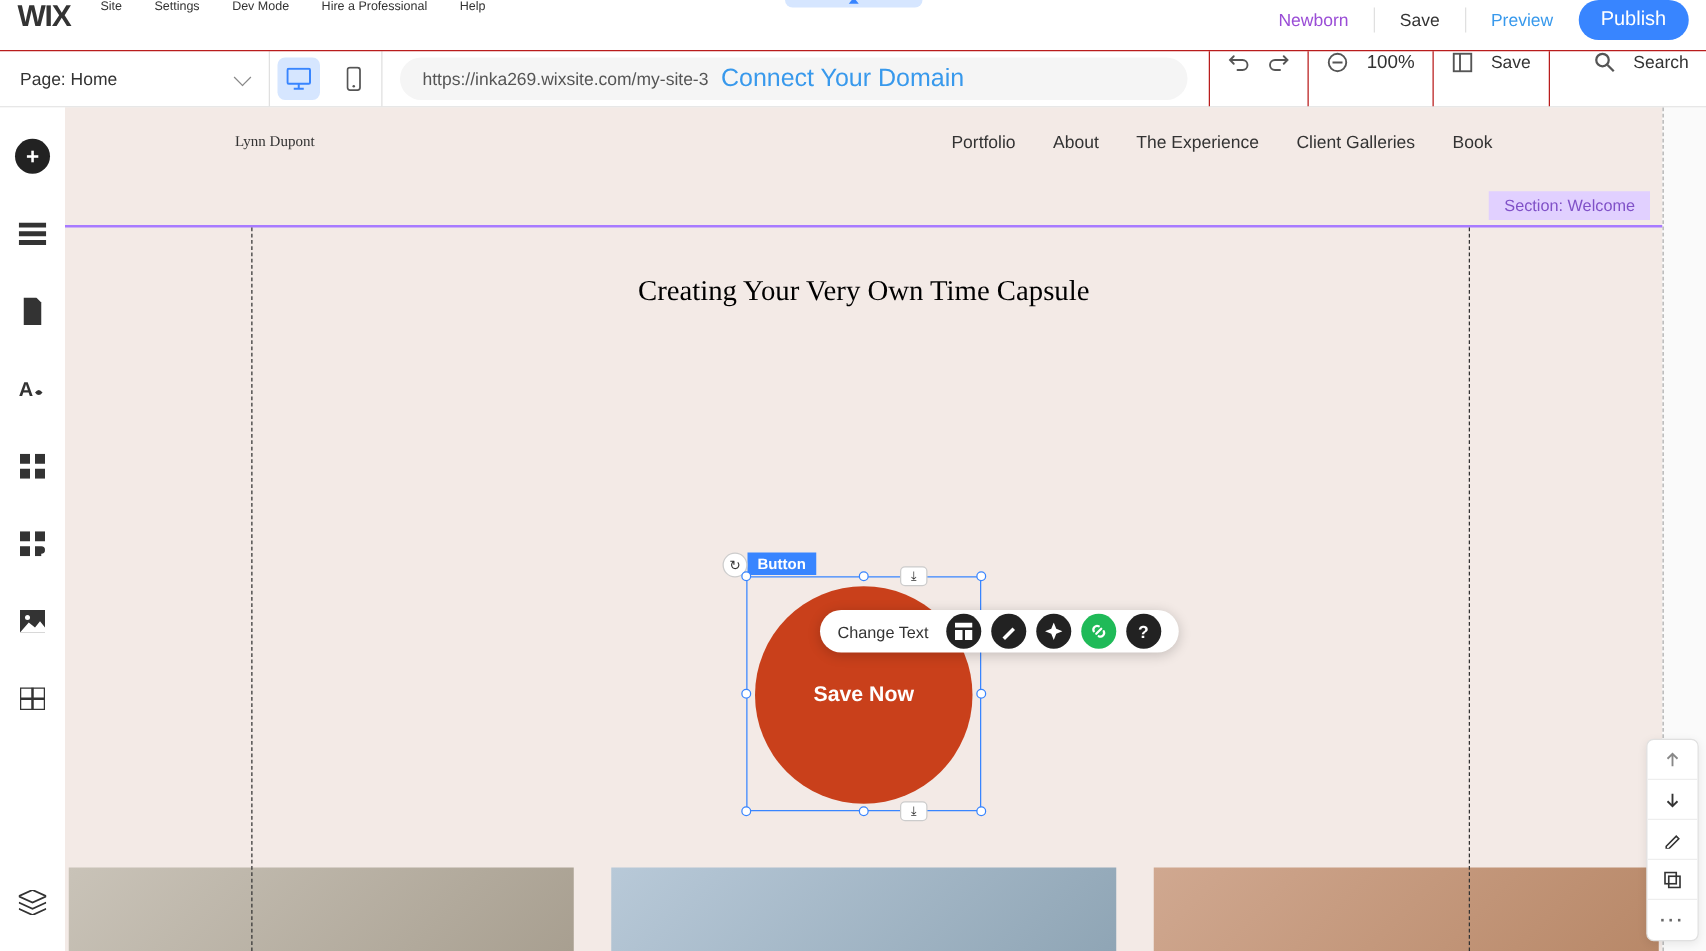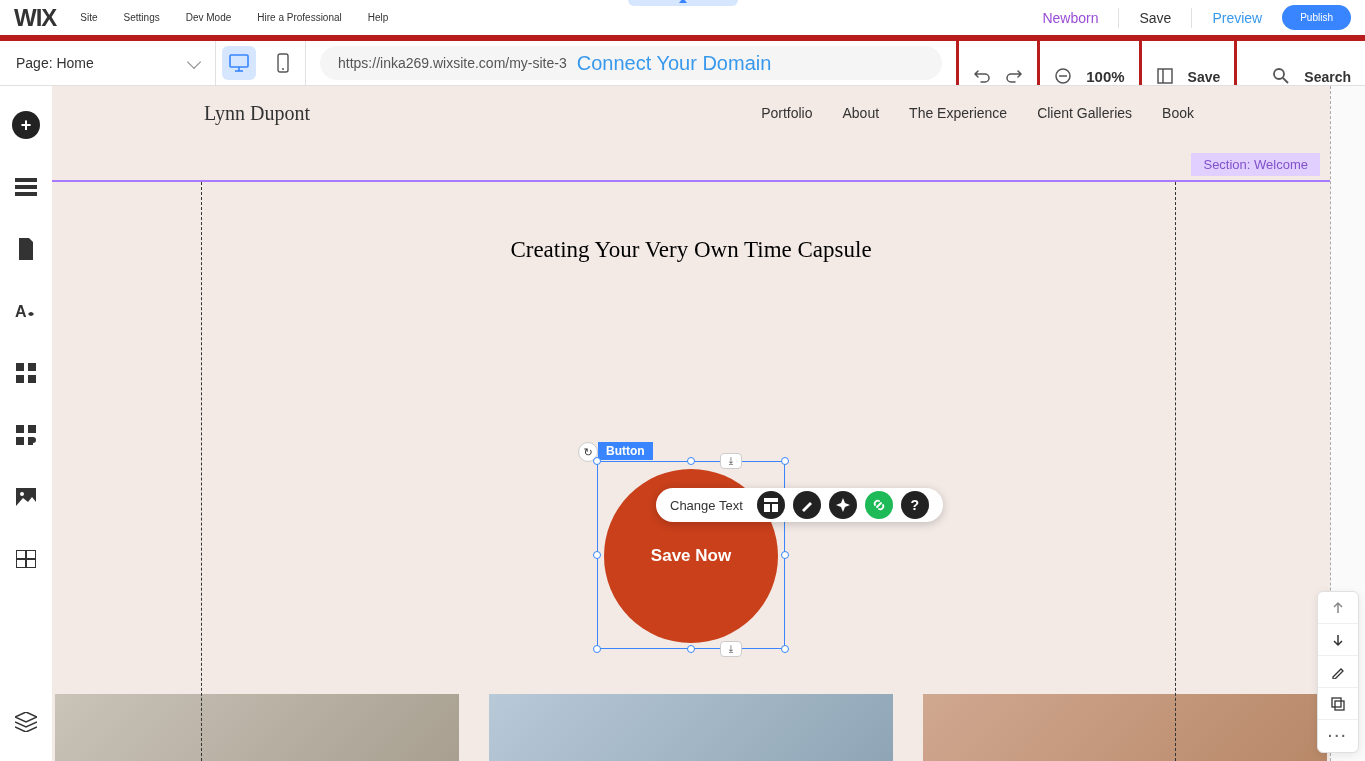--- a/index.html
+++ b/index.html
@@ -1,66 +1,66 @@
 <!DOCTYPE html>
 <html><head>
   <meta charset="utf-8">
   <style>
     * { margin: 0; padding: 0; box-sizing: border-box; }
     body { font-family: -apple-system, BlinkMacSystemFont, "Segoe UI", Helvetica, Arial, sans-serif; font-size: 14px; color: #333; background: #fff; overflow: hidden; width: 1365px; height: 761px; position: relative; }
 
     
-    .top-menu { height: 41px; border-bottom: 6px solid #b91c1c; display: flex; align-items: center; padding: 0 14px; position: relative; }
+    .top-menu { height: 41px; border-bottom: 1px solid #b91c1c; display: flex; align-items: flex-start; padding: 0 14px; position: relative; }
     .wix-logo { font-weight: 900; font-size: 24px; letter-spacing: -1px; margin-right: 24px; }
     .menu-items { display: flex; gap: 26px; }
     .menu-item { cursor: pointer; font-size: 10px; color: #333; }
     .top-right { margin-left: auto; display: flex; align-items: center; gap: 20px; }
     .upgrade { color: #9a4dd6; font-weight: 400; }
     .preview { color: #3899ec; }
-    .publish-btn { background: #3885ff; color: #fff; padding: 7px 18px; border-radius: 16px; border: none; cursor: pointer; font-size: 10px; }
+    .publish-btn { background: #3885ff; color: #fff; padding: 7px 18px; border-radius: 16px; border: none; cursor: pointer; font-size: 16px; }
     .top-divider { width: 1px; height: 20px; background: #e0e0e0; }
     .top-handle { position: absolute; top: 0; left: 50%; transform: translateX(-50%); width: 110px; height: 6px; background: #d6e6ff; border-radius: 0 0 6px 6px; }
     .top-handle::after { content: ""; position: absolute; left: 50%; top: -2px; transform: translateX(-50%); width: 0; height: 0; border-left: 4px solid transparent; border-right: 4px solid transparent; border-bottom: 5px solid #3885ff; }
 
     
     .toolbar2 { height: 45px; border-bottom: 1px solid #e0e0e0; display: flex; align-items: stretch; }
     .page-selector { width: 216px; border-right: 1px solid #e0e0e0; display: flex; align-items: center; justify-content: space-between; padding: 0 16px; cursor: pointer; }
     .chev-down { width: 10px; height: 10px; border-right: 1.5px solid #888; border-bottom: 1.5px solid #888; transform: rotate(45deg); margin-bottom: 3px; }
     .device-group { width: 90px; border-right: 1px solid #e0e0e0; display: flex; align-items: center; justify-content: center; gap: 10px; }
     .device-btn { width: 34px; height: 34px; border-radius: 6px; display: flex; align-items: center; justify-content: center; cursor: pointer; }
     .device-btn.active { background: #d6e6ff; }
     .url-bar { flex: 1; display: flex; align-items: center; padding: 0 14px; }
     .url-pill { background: #f5f5f5; border-radius: 22px; height: 34px; flex: 1; display: flex; align-items: center; padding: 0 18px; gap: 10px; max-width: 630px; }
     .url-text { color: #555; font-size: 14px; }
     .connect-domain { color: #3899ec; font-size: 20px; cursor: pointer; }
-    .tb2-group { border-left: 3px solid #b91c1c; display: flex; align-items: flex-end; justify-content: center; padding: 0 14px; gap: 14px; font-weight: bold; }
+    .tb2-group { border-left: 1px solid #b91c1c; display: flex; align-items: flex-start; justify-content: center; padding: 0 14px; gap: 14px; }
     .zoom-text { font-size: 15px; color: #333; }
 
     
     .left-sidebar { position: absolute; left: 0; top: 86px; bottom: 0; width: 52px; background: #fff; display: flex; flex-direction: column; align-items: center; padding-top: 24px; gap: 32px; }
     .sb-btn { width: 30px; height: 30px; display: flex; align-items: center; justify-content: center; cursor: pointer; }
     .plus-circle { width: 28px; height: 28px; border-radius: 50%; background: #222; color: #fff; display: flex; align-items: center; justify-content: center; font-size: 18px; font-weight: bold; }
     .sb-bottom { margin-top: auto; margin-bottom: 24px; }
 
     
     .canvas-wrap { position: absolute; left: 52px; right: 35px; top: 86px; bottom: 0; background: #f3eae6; overflow: hidden; }
     .site-header { height: 54px; background: #f3eae6; display: flex; align-items: center; padding: 0 136px; }
-    .site-title { font-family: Georgia, 'Times New Roman', serif; font-size: 20px; color: #333; margin-left: 16px; }
+    .site-title { font-family: Georgia, 'Times New Roman', serif; font-size: 12px; color: #333; }
     .site-nav { margin-left: auto; display: flex; gap: 30px; font-size: 14px; color: #333; }
     .site-nav span { cursor: pointer; }
 
     .section-label { position: absolute; right: 10px; top: 67px; background: #e1d0ff; color: #8051c8; padding: 4px 12px; font-size: 13px; z-index: 5; }
 
     .section-border { position: absolute; left: 0; right: 0; top: 94px; border-top: 2px solid #a77aff; border-bottom: 2px solid #a77aff; height: 678px; z-index: 1; pointer-events: none; }
     .ruler-left { position: absolute; left: 149px; top: 96px; bottom: 0; border-left: 1px dashed #333; z-index: 2; pointer-events: none; }
     .ruler-right { position: absolute; right: 154px; top: 96px; bottom: 0; border-left: 1px dashed #333; z-index: 2; pointer-events: none; }
 
     .hero { padding-top: 46px; text-align: center; position: relative; }
     .hero-title { font-family: Georgia, 'Times New Roman', serif; font-size: 74px; font-weight: 700; line-height: 1.08; color: #000; }
-    .hero-sub { margin-top: 51px; font-family: Georgia, 'Times New Roman', serif; font-size: 23px; color: #000; }
+    .hero-sub { margin-top: 34px; font-family: Georgia, 'Times New Roman', serif; font-size: 23px; color: #000; }
 
     .book-btn-wrap { position: absolute; left: 546px; top: 377px; width: 186px; height: 186px; }
     .book-btn { width: 174px; height: 174px; border-radius: 50%; background: #c9401b; color: #fff; display: flex; align-items: center; justify-content: center; font-size: 17px; font-weight: 600; margin: 6px auto; cursor: pointer; }
 
     
     .sel-box { position: absolute; left: 545px; top: 375px; width: 188px; height: 188px; border: 1.5px solid #3885ff; z-index: 10; pointer-events: none; }
     .sel-handle { position: absolute; width: 8px; height: 8px; background: #fff; border: 1.5px solid #3885ff; border-radius: 50%; }
     .sh-tl { top: -5px; left: -5px; } .sh-tm { top: -5px; left: 50%; margin-left: -4px; } .sh-tr { top: -5px; right: -5px; }
     .sh-ml { top: 50%; left: -5px; margin-top: -4px; } .sh-mr { top: 50%; right: -5px; margin-top: -4px; }
     .sh-bl { bottom: -5px; left: -5px; } .sh-bm { bottom: -5px; left: 50%; margin-left: -4px; } .sh-br { bottom: -5px; right: -5px; }

